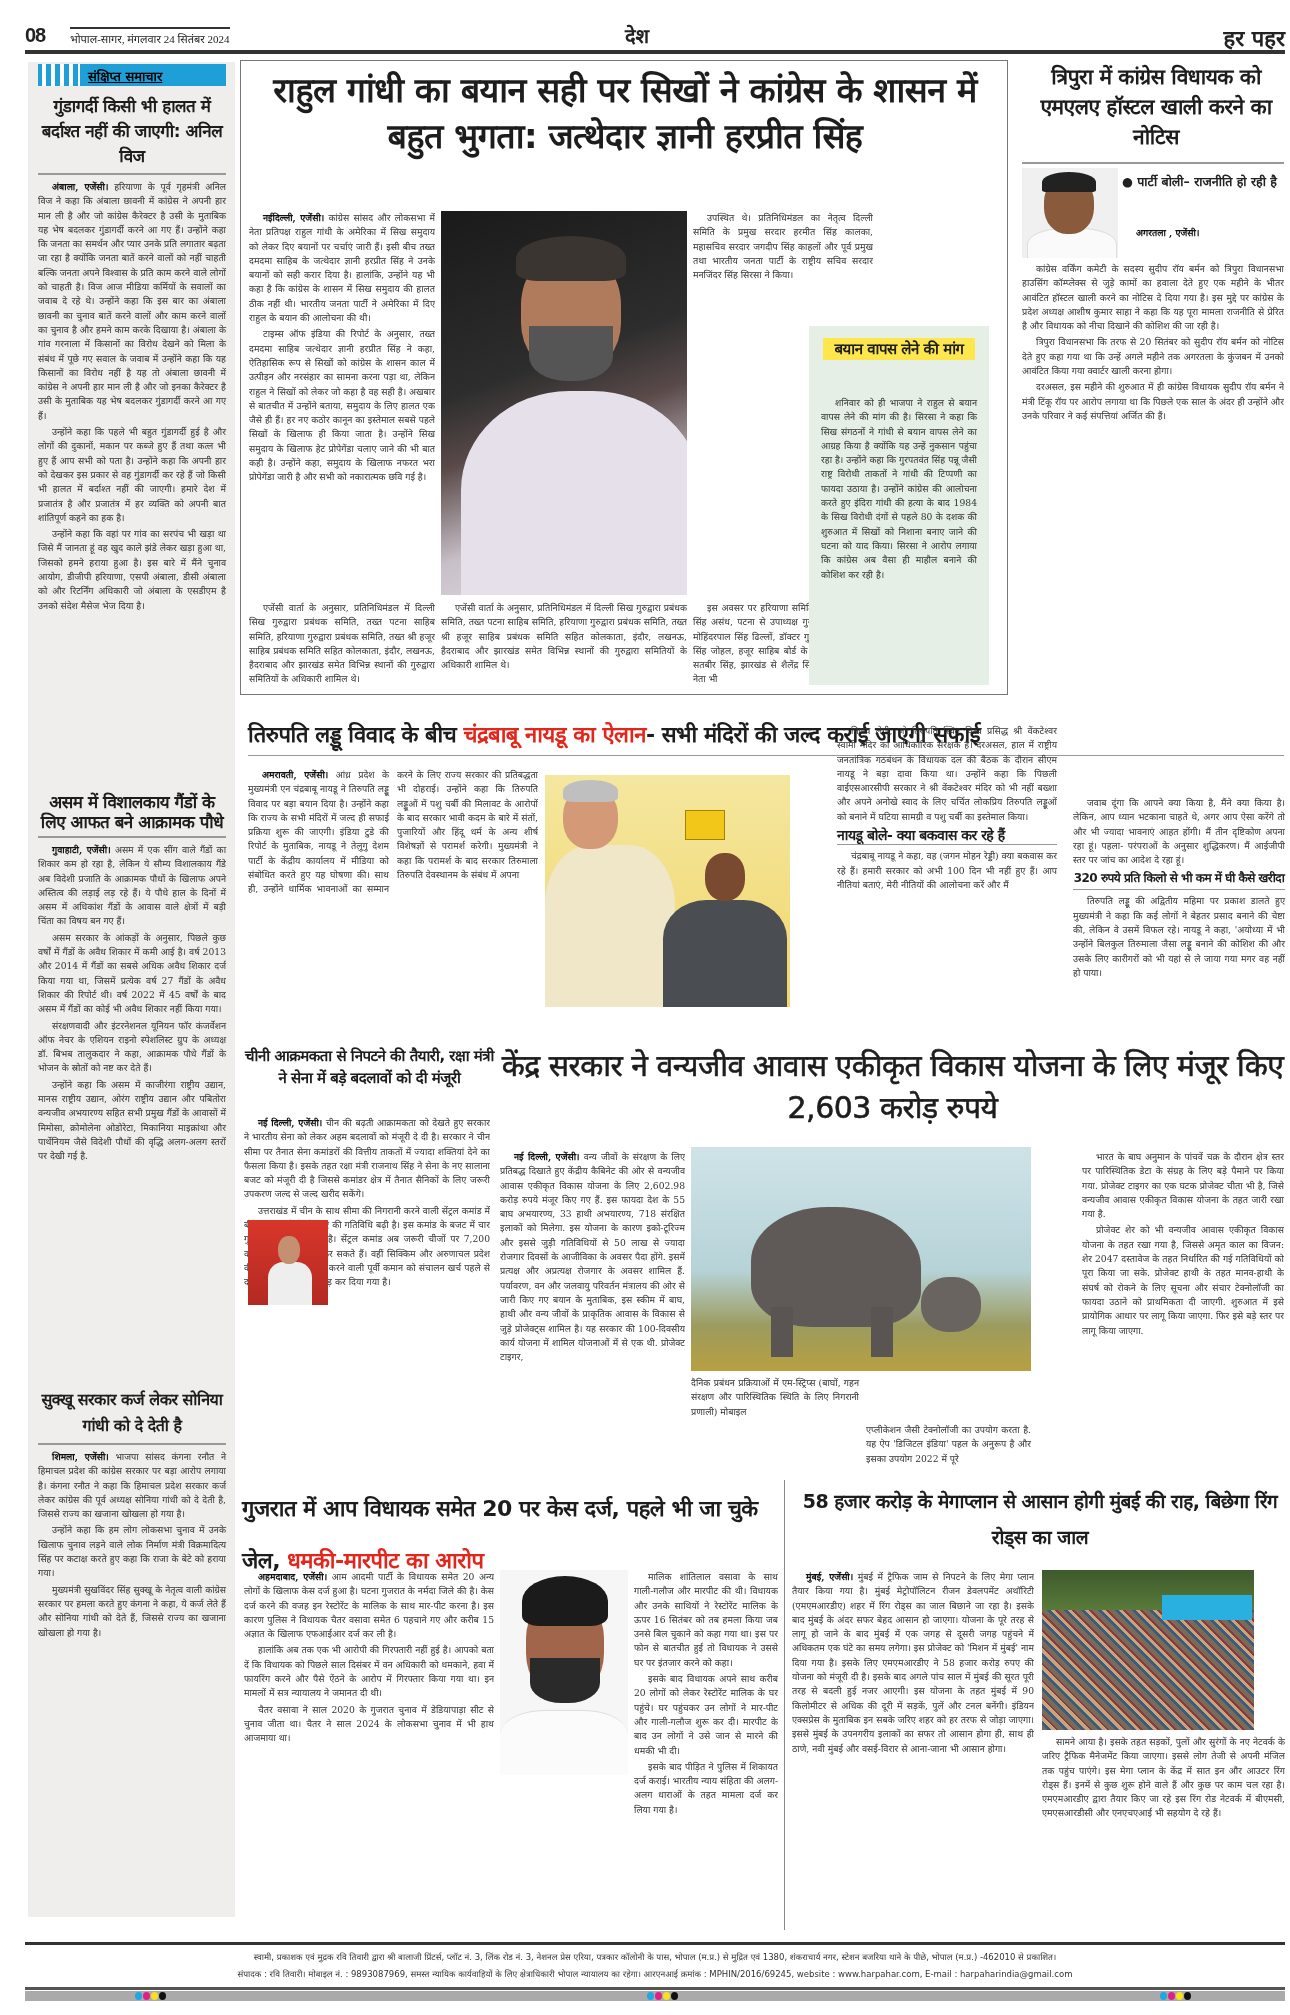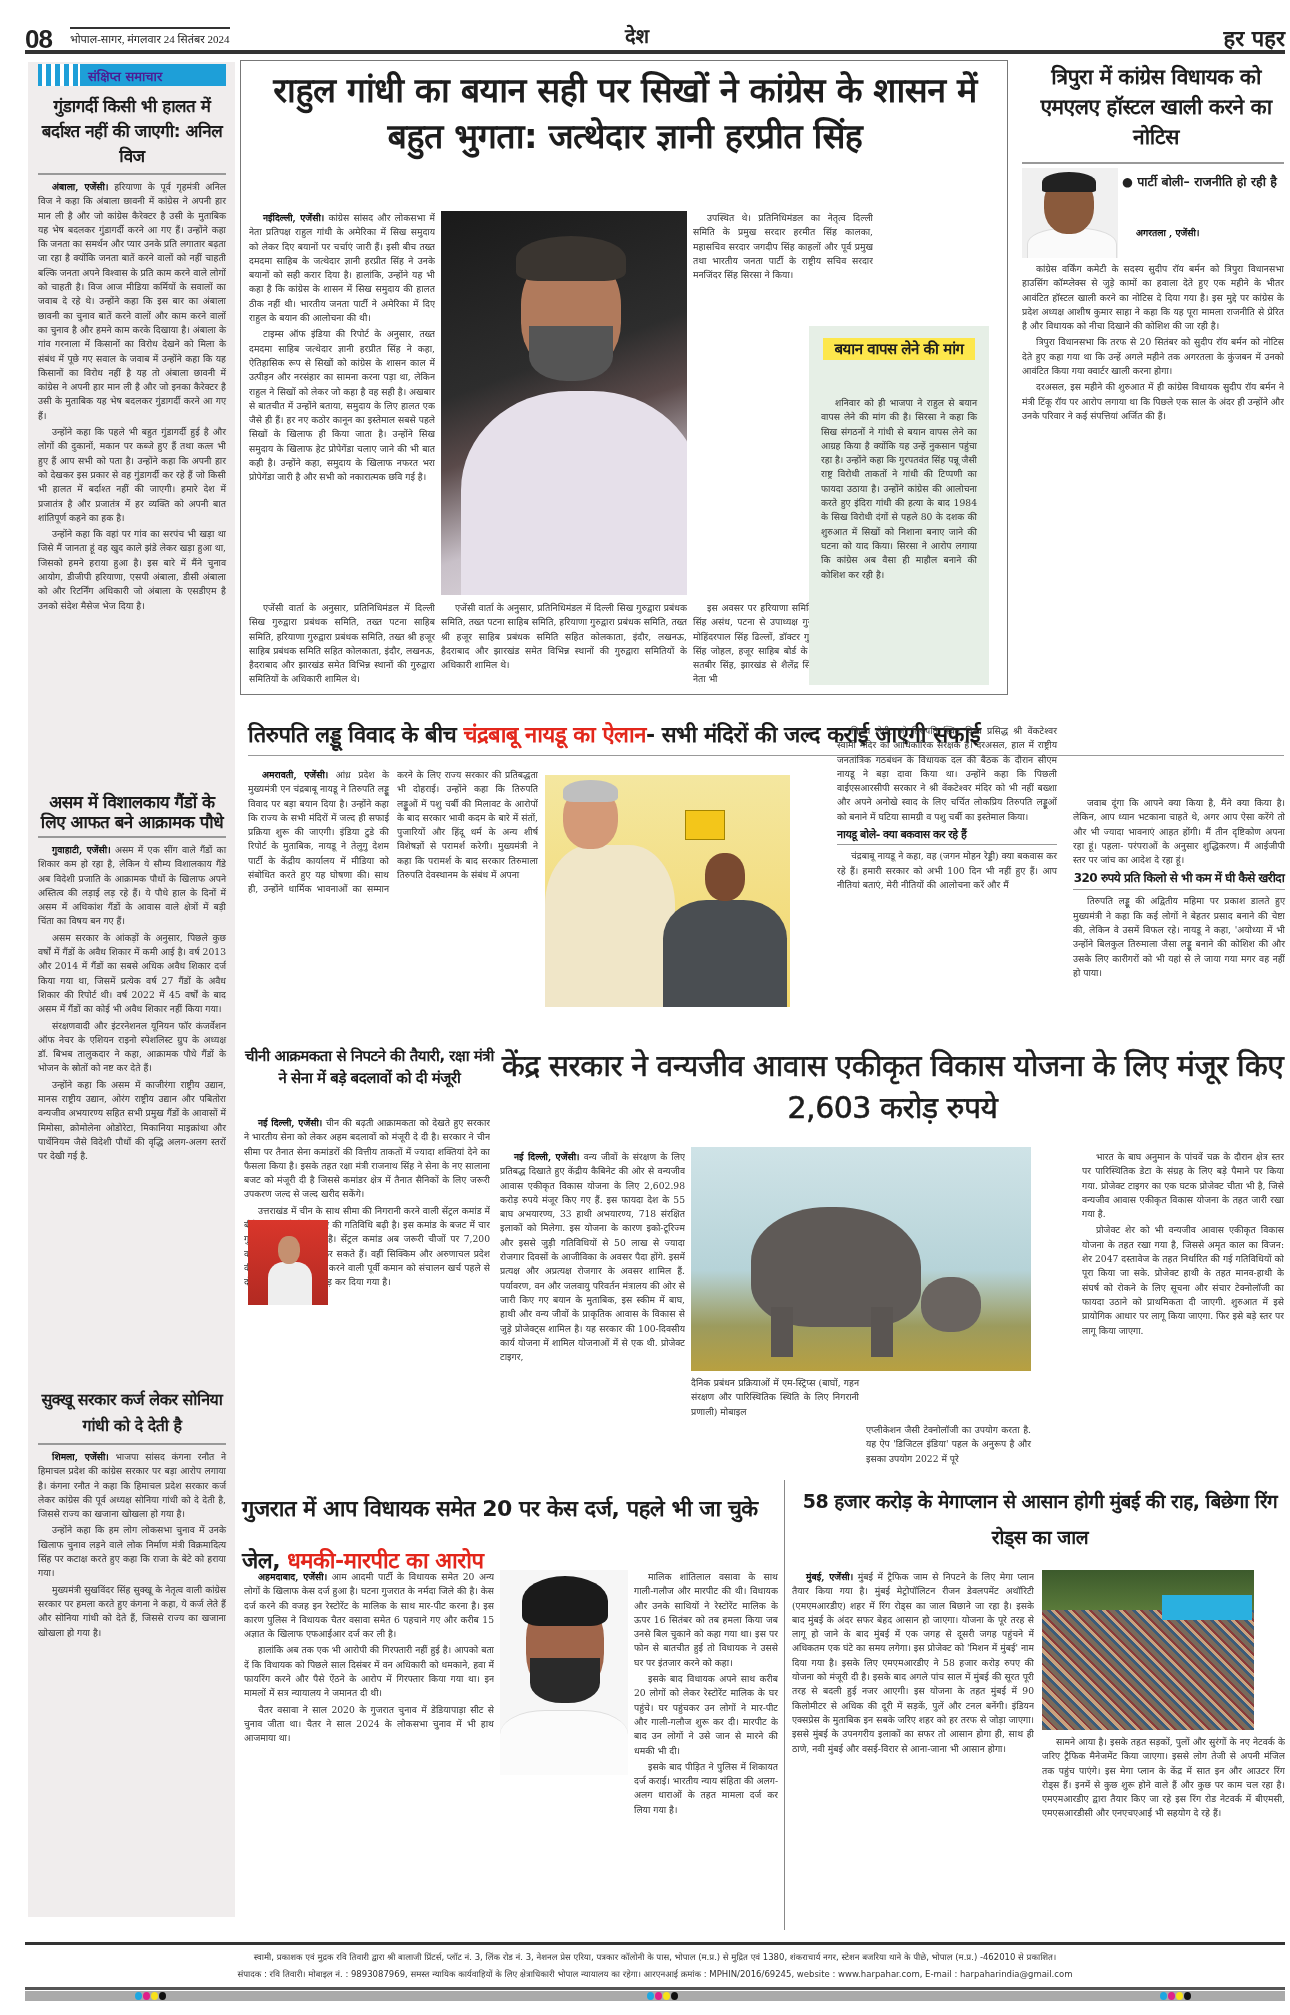--- a/index.html
+++ b/index.html
@@ -8,30 +8,30 @@
   .body-text { font-family: "DejaVu Serif", serif; font-size: 9.2px; line-height: 14.3px; color: #333; text-align: justify; }
   .body-text p { text-indent: 14px; margin-bottom: 2px; }
   .dateline { font-weight: bold; color: #111; }
   .hd { font-family: "DejaVu Sans", sans-serif; font-weight: bold; color: #1d1d1d; text-align: center; letter-spacing: -0.5px; }
   .rule { height: 2px; background: #999; }
   .photo { overflow: hidden; }
   .red { color: #e3261b; }
 
   
   #masthead { left: 25px; top: 18px; width: 1260px; height: 36px; border-bottom: 4px solid #333; }
-  #page-no { left: 0; top: 6px; font-size: 26px; font-weight: bold; font-family: "Liberation Sans", sans-serif; letter-spacing: -1px; }
+  #page-no { left: 0; top: 6px; font-size: 20px; font-weight: bold; font-family: "Liberation Sans", sans-serif; letter-spacing: -1px; }
   #dateline-top { left: 45px; top: 9px; font-size: 11px; border-top: 2px solid #333; padding-top: 2px; font-family: Liberation Serif, serif; }
   #section { left: 600px; top: 4px; font-size: 20px; font-weight: bold; }
   #brand { right: 0; top: 4px; font-size: 22px; font-weight: bold; }
 
   
   #leftcol { left: 28px; top: 62px; width: 207px; height: 1855px; background: #f0eded; }
   #brief-tag { left: 10px; top: 2px; width: 188px; height: 22px; background: #1e9fd8; }
   #brief-tag .bars { position: absolute; left: 4px; top: 0; width: 38px; height: 22px; background: repeating-linear-gradient(90deg, #fff 0 4px, #1e9fd8 4px 9px); }
-  #brief-tag span { position: absolute; left: 50px; top: 3px; color: #4c1d95; font-weight: bold; font-size: 13px; }
+  #brief-tag span { position: absolute; left: 50px; top: 3px; color: #000000; font-weight: bold; font-size: 13px; text-decoration: underline; }
 
   
   #top-box { left: 240px; top: 60px; width: 768px; height: 635px; border: 1px solid #777; }
   #top-head { left: 10px; top: 6px; width: 748px; font-size: 34px; line-height: 46px; }
   #rahul-photo { left: 200px; top: 150px; width: 246px; height: 384px; background: linear-gradient(160deg,#1a1a1a 0%,#2d2d2d 40%,#5a4a4a 55%,#c8c0c8 75%,#e8e2e8 100%); }
   #rahul-photo .face { position:absolute; left:80px; top:40px; width:100px; height:120px; border-radius:45% 45% 40% 40%; background:#b07a5c; }
   #rahul-photo .hair { position:absolute; left:75px; top:25px; width:110px; height:45px; border-radius:50% 50% 20% 20%; background:#3a3530; }
   #rahul-photo .beard { position:absolute; left:88px; top:115px; width:84px; height:55px; border-radius:0 0 45% 45%; background:#555; }
   #rahul-photo .shirt { position:absolute; left:20px; top:180px; width:240px; height:220px; border-radius:45% 45% 0 0; background:#e6e0ea; }
   #demand-box { left: 520px; top: 265px; width: 180px; height: 359px; background: #e6efe6; }
@@ -203,21 +203,21 @@
 <div id="naidu-photo" class="abs photo">
   <div class="p1body"></div>
     <div class="p1face"></div>
     <div class="p1hair"></div>
     <div class="tdp"></div>
     <div class="p2body"></div>
     <div class="p2face"></div>
 </div>
 <div class="abs body-text" style="left:797px;top:724px;width:220px;margin-left:40px;">
   <p>निर्णय लेगी, जो तिरुपति स्थित विश्व प्रसिद्ध श्री वेंकटेश्वर स्वामी मंदिर का आधिकारिक संरक्षक है। दरअसल, हाल में राष्ट्रीय जनतांत्रिक गठबंधन के विधायक दल की बैठक के दौरान सीएम नायडू ने बड़ा दावा किया था। उन्होंने कहा कि पिछली वाईएसआरसीपी सरकार ने श्री वेंकटेश्वर मंदिर को भी नहीं बख्शा और अपने अनोखे स्वाद के लिए चर्चित लोकप्रिय तिरुपति लड्डूओं को बनाने में घटिया सामग्री व पशु चर्बी का इस्तेमाल किया।</p>
-  <div class="hd" style="font-size:11px;text-align:left;margin:4px 0 2px;">नायडू बोले- क्या बकवास कर रहे हैं</div>
+  <div class="hd" style="font-size:14px;text-align:left;margin:4px 0 2px;">नायडू बोले- क्या बकवास कर रहे हैं</div>
   <div class="rule" style="margin-bottom:4px;height:1px;"></div>
   <p>चंद्रबाबू नायडू ने कहा, वह (जगन मोहन रेड्डी) क्या बकवास कर रहे हैं। हमारी सरकार को अभी 100 दिन भी नहीं हुए हैं। आप नीतियां बताएं, मेरी नीतियों की आलोचना करें और मैं</p>
 </div>
 <div class="abs body-text" style="left:1073px;top:768px;width:212px;margin-top:28px;">
   <p>जवाब दूंगा कि आपने क्या किया है, मैंने क्या किया है। लेकिन, आप ध्यान भटकाना चाहते थे, अगर आप ऐसा करेंगे तो और भी ज्यादा भावनाएं आहत होंगी। मैं तीन दृष्टिकोण अपना रहा हूं। पहला- परंपराओं के अनुसार शुद्धिकरण। मैं आईजीपी स्तर पर जांच का आदेश दे रहा हूं।</p>
   <div class="hd" style="font-size:12px;line-height:18px;margin:2px 0;">320 रुपये प्रति किलो से भी कम में घी कैसे खरीदा</div>
   <div class="rule" style="margin-bottom:4px;height:1px;"></div>
   <p>तिरुपति लड्डू की अद्वितीय महिमा पर प्रकाश डालते हुए मुख्यमंत्री ने कहा कि कई लोगों ने बेहतर प्रसाद बनाने की चेष्टा की, लेकिन वे उसमें विफल रहे। नायडू ने कहा, 'अयोध्या में भी उन्होंने बिलकुल तिरुमाला जैसा लड्डू बनाने की कोशिश की और उसके लिए कारीगरों को भी यहां से ले जाया गया मगर वह नहीं हो पाया।</p>
 </div>
 

